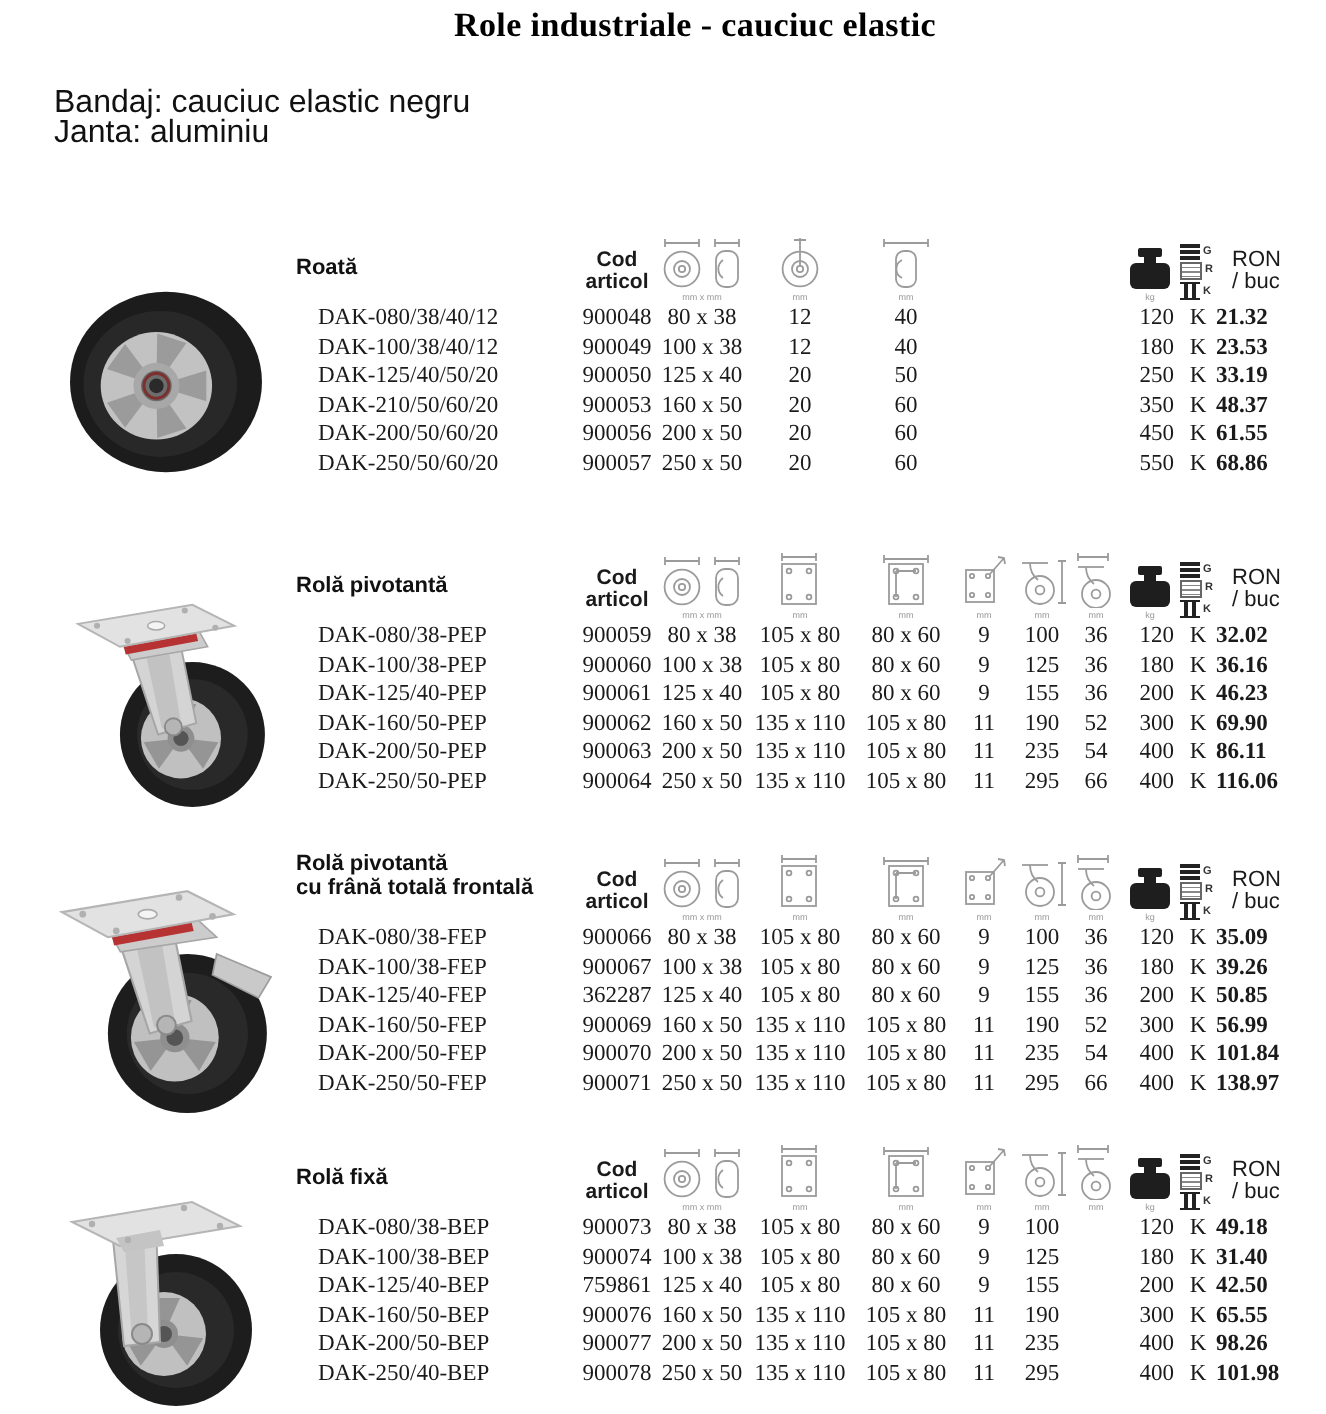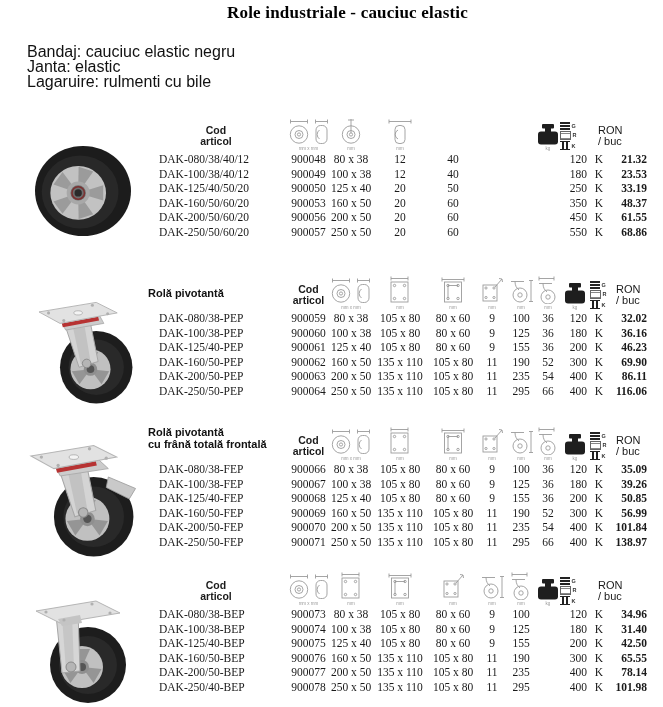--- a/index.html
+++ b/index.html
@@ -14,21 +14,21 @@
   .pimg svg{width:100%;height:100%;display:block;}
   .tbl{position:absolute;left:145px;top:0;width:507px;}
   .hgrid,.rgrid{display:grid;grid-template-columns:142px 43px 42px 56px 50px 28px 30px 24px 30px 18px 44px;}
   .hgrid{align-items:end;height:39px;}
   .rgrid{height:14.55px;align-items:center;font-family:"Liberation Serif",serif;
          font-size:11.5px;color:#1a1a1a;}
   .rc{white-space:nowrap;overflow:visible;}
   .rc.c0{padding-left:3px;margin-left:11px;}
   .rc.c1,.rc.c2,.rc.c3,.rc.c4,.rc.c5,.rc.c6,.rc.c7,.rc.c9{text-align:center;}
   .rc.c8{text-align:right;padding-right:3px;}
-  .rc.c10{text-align:right;padding-right:5px;font-weight:700;}
+  .rc.c10{text-align:left;padding-right:5px;font-weight:700;}
   .hlabel{font-weight:700;font-size:11px;line-height:11.5px;padding:0 0 12px 3px;color:#111;}
   .hlabel .l1,.hlabel .l2{display:block;white-space:nowrap;}
   .hlabel .l2:empty{display:none;}
   .codhead{font-weight:700;font-size:10.5px;line-height:10.5px;text-align:center;padding-bottom:6px;}
   .codhead .hl,.pricehead .hl{display:block;}
   .pricehead{font-weight:400;font-size:11px;line-height:11px;padding:0 0 5px 8px;white-space:nowrap;}
   .iconcell{display:flex;flex-direction:column;align-items:center;justify-content:flex-end;padding-bottom:1px;}
   .cap{font-size:4.5px;line-height:5px;color:#999;margin-top:1px;white-space:nowrap;}
   .legendcell{display:flex;flex-direction:column;gap:1.2px;align-items:flex-start;justify-content:flex-end;padding-bottom:2px;}
   .lrow{display:flex;align-items:center;gap:1.5px;}
@@ -41,22 +41,21 @@
            background:linear-gradient(#222,#222) 2px 0/2px 100% no-repeat,
                       linear-gradient(#222,#222) 6px 0/2px 100% no-repeat;}
 </style>
 </head>
 <body>
 
 <div class="page">
   <h1 class="title">Role industriale - cauciuc elastic</h1>
   <div class="specs">
     <div>Bandaj: cauciuc elastic negru</div>
-    <div>Janta: elastic</div>
-    <div>Lagaruire: rulmenti cu bile</div>
+    <div>Janta: aluminiu</div>
   </div>
   <div id="sections">
       <section class="section" style="top: 113px;">
         <div class="pimg" style="left: 30px; top: 30px; width: 106px; height: 96px;">
           <svg viewBox="0 0 110 100" preserveAspectRatio="xMidYMid meet">
     <ellipse cx="55" cy="50" rx="50" ry="47" fill="#1c1c1c"></ellipse>
     <ellipse cx="52" cy="51" rx="40" ry="38" fill="#282828"></ellipse>
     <ellipse cx="50" cy="52" rx="29" ry="28" fill="#c2c2c2"></ellipse>
     <path d="M50 52 76 44 76 60Z" fill="#9b9b9b" transform="rotate(0 50 52)"></path>
     <path d="M50 52 76 44 76 60Z" fill="#9b9b9b" transform="rotate(72 50 52)"></path>
@@ -64,20 +63,23 @@
     <path d="M50 52 76 44 76 60Z" fill="#9b9b9b" transform="rotate(216 50 52)"></path>
     <path d="M50 52 76 44 76 60Z" fill="#9b9b9b" transform="rotate(288 50 52)"></path>
     <circle cx="50" cy="52" r="12" fill="#a8a8a8"></circle>
     <circle cx="50" cy="52" r="8" fill="#6d6d6d"></circle>
     <circle cx="50" cy="52" r="6.5" fill="none" stroke="#7c3030" stroke-width="1.6"></circle>
     <circle cx="50" cy="52" r="3.8" fill="#2a2a2a"></circle>
   </svg>
         </div>
         <div class="tbl">
           <div class="hgrid">
+            <div class="hc hlabel">
+              <span class="l1">Roată</span>
+            </div>
             <div class="hc codhead">
               <span class="hl">Cod</span>
               <span class="hl">articol</span>
             </div>
             <div class="hc iconcell">
               <svg width="40" height="27" viewBox="0 0 40 27">
     <g fill="none" stroke="#9b9b9b" stroke-width="0.9">
       <path d="M1.5 3.5h17M1.5 1.5v4M18.5 1.5v4"></path>
       <path d="M26.5 3.5h12M26.5 1.5v4M38.5 1.5v4"></path>
       <circle cx="10" cy="16.5" r="8.7"></circle>
@@ -176,21 +178,21 @@
               <span class="rc c3">20</span>
               <span class="rc c4">50</span>
               <span class="rc c5"></span>
               <span class="rc c6"></span>
               <span class="rc c7"></span>
               <span class="rc c8">250</span>
               <span class="rc c9">K</span>
               <span class="rc c10">33.19</span>
             </div>
             <div class="rgrid">
-              <span class="rc c0">DAK-160/50/60/20</span>
+              <span class="rc c0">DAK-210/50/60/20</span>
               <span class="rc c1">900053</span>
               <span class="rc c2">160 x 50</span>
               <span class="rc c3">20</span>
               <span class="rc c4">60</span>
               <span class="rc c5"></span>
               <span class="rc c6"></span>
               <span class="rc c7"></span>
               <span class="rc c8">350</span>
               <span class="rc c9">K</span>
               <span class="rc c10">48.37</span>
@@ -610,21 +612,21 @@
               <span class="rc c4">80 x 60</span>
               <span class="rc c5">9</span>
               <span class="rc c6">125</span>
               <span class="rc c7">36</span>
               <span class="rc c8">180</span>
               <span class="rc c9">K</span>
               <span class="rc c10">39.26</span>
             </div>
             <div class="rgrid">
               <span class="rc c0">DAK-125/40-FEP</span>
-              <span class="rc c1">900068</span>
+              <span class="rc c1">362287</span>
               <span class="rc c2">125 x 40</span>
               <span class="rc c3">105 x 80</span>
               <span class="rc c4">80 x 60</span>
               <span class="rc c5">9</span>
               <span class="rc c6">155</span>
               <span class="rc c7">36</span>
               <span class="rc c8">200</span>
               <span class="rc c9">K</span>
               <span class="rc c10">50.85</span>
             </div>
@@ -687,20 +689,23 @@
     <polygon points="14,18 74,8 98,20 38,30" fill="#e2e2e2" stroke="#b5b5b5" stroke-width="1"></polygon>
     <polygon points="36,26 58,22 60,30 40,33" fill="#c4c4c4"></polygon>
     <circle cx="24" cy="19" r="1.6" fill="#b0b0b0"></circle>
             <circle cx="70" cy="11" r="1.6" fill="#b0b0b0"></circle>
     <circle cx="88" cy="20" r="1.6" fill="#b0b0b0"></circle>
             <circle cx="42" cy="27" r="1.6" fill="#b0b0b0"></circle>
   </svg>
         </div>
         <div class="tbl">
           <div class="hgrid">
+            <div class="hc hlabel">
+              <span class="l1">Rolă fixă</span>
+            </div>
             <div class="hc codhead">
               <span class="hl">Cod</span>
               <span class="hl">articol</span>
             </div>
             <div class="hc iconcell">
               <svg width="40" height="27" viewBox="0 0 40 27">
     <g fill="none" stroke="#9b9b9b" stroke-width="0.9">
       <path d="M1.5 3.5h17M1.5 1.5v4M18.5 1.5v4"></path>
       <path d="M26.5 3.5h12M26.5 1.5v4M38.5 1.5v4"></path>
       <circle cx="10" cy="16.5" r="8.7"></circle>
@@ -810,38 +815,38 @@
               <span class="rc c0">DAK-080/38-BEP</span>
               <span class="rc c1">900073</span>
               <span class="rc c2">80 x 38</span>
               <span class="rc c3">105 x 80</span>
               <span class="rc c4">80 x 60</span>
               <span class="rc c5">9</span>
               <span class="rc c6">100</span>
               <span class="rc c7"></span>
               <span class="rc c8">120</span>
               <span class="rc c9">K</span>
-              <span class="rc c10">34.96</span>
+              <span class="rc c10">49.18</span>
             </div>
             <div class="rgrid">
               <span class="rc c0">DAK-100/38-BEP</span>
               <span class="rc c1">900074</span>
               <span class="rc c2">100 x 38</span>
               <span class="rc c3">105 x 80</span>
               <span class="rc c4">80 x 60</span>
               <span class="rc c5">9</span>
               <span class="rc c6">125</span>
               <span class="rc c7"></span>
               <span class="rc c8">180</span>
               <span class="rc c9">K</span>
               <span class="rc c10">31.40</span>
             </div>
             <div class="rgrid">
               <span class="rc c0">DAK-125/40-BEP</span>
-              <span class="rc c1">900075</span>
+              <span class="rc c1">759861</span>
               <span class="rc c2">125 x 40</span>
               <span class="rc c3">105 x 80</span>
               <span class="rc c4">80 x 60</span>
               <span class="rc c5">9</span>
               <span class="rc c6">155</span>
               <span class="rc c7"></span>
               <span class="rc c8">200</span>
               <span class="rc c9">K</span>
               <span class="rc c10">42.50</span>
             </div>
@@ -862,21 +867,21 @@
               <span class="rc c0">DAK-200/50-BEP</span>
               <span class="rc c1">900077</span>
               <span class="rc c2">200 x 50</span>
               <span class="rc c3">135 x 110</span>
               <span class="rc c4">105 x 80</span>
               <span class="rc c5">11</span>
               <span class="rc c6">235</span>
               <span class="rc c7"></span>
               <span class="rc c8">400</span>
               <span class="rc c9">K</span>
-              <span class="rc c10">78.14</span>
+              <span class="rc c10">98.26</span>
             </div>
             <div class="rgrid">
               <span class="rc c0">DAK-250/40-BEP</span>
               <span class="rc c1">900078</span>
               <span class="rc c2">250 x 50</span>
               <span class="rc c3">135 x 110</span>
               <span class="rc c4">105 x 80</span>
               <span class="rc c5">11</span>
               <span class="rc c6">295</span>
               <span class="rc c7"></span>

